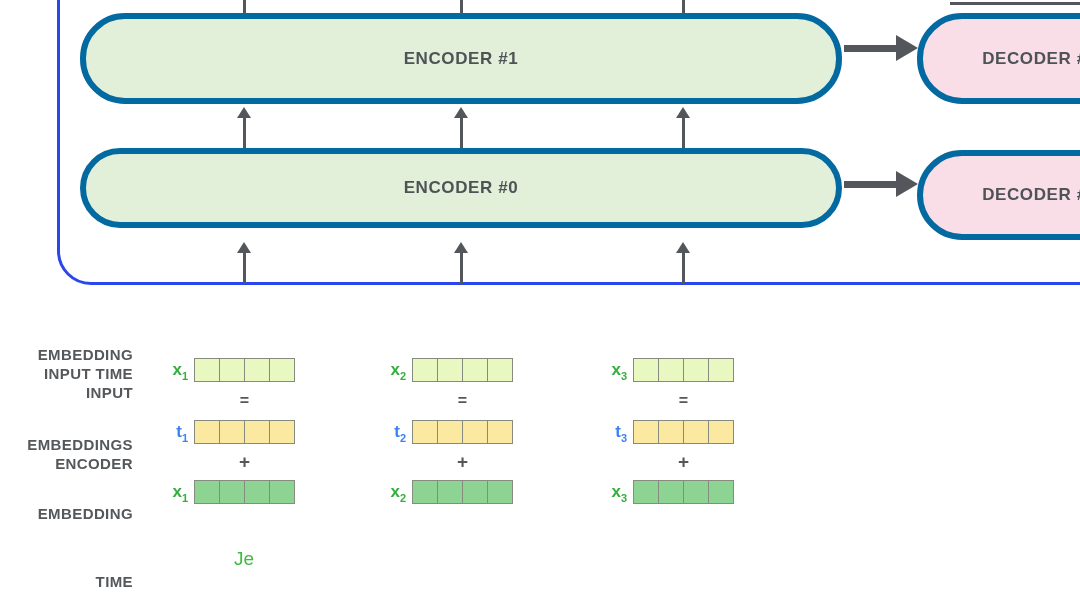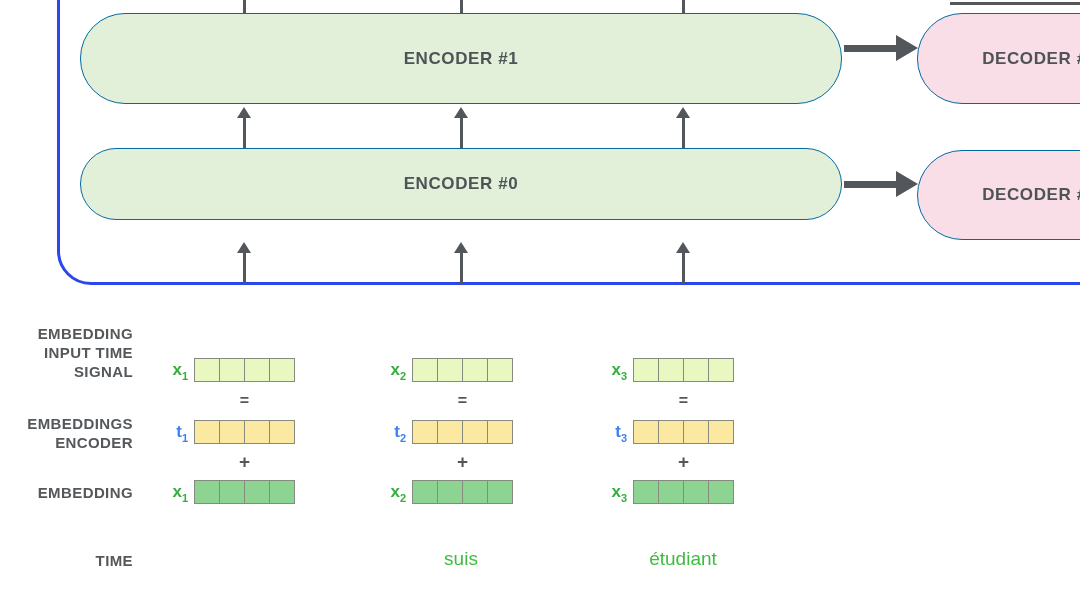--- a/index.html
+++ b/index.html
@@ -4,42 +4,42 @@
 <style>
   html,body{margin:0;padding:0;background:#ffffff;font-family:"Liberation Sans",sans-serif;}
   #canvas{position:relative;width:1080px;height:596px;background:#ffffff;overflow:hidden;}
 
   
   .blue-frame{position:absolute;left:57px;top:-40px;width:1105px;height:319px;
     border:3px solid #2b46ea;border-radius:34px;background:transparent;}
 
   
   .stackbox{position:absolute;display:flex;align-items:center;justify-content:center;
-    border:1px solid #0369a1;border-radius:45px;box-sizing:border-box;}
+    border:6px solid #0369a1;border-radius:45px;box-sizing:border-box;}
   .encoder{background:#e2f0da;left:80px;width:762px;}
   .decoder{background:#f9dde7;left:917px;width:245px;}
   .stackbox .boxlabel{font-size:17px;font-weight:600;color:#4e5356;letter-spacing:.6px;}
 
   
   .harrow-shaft{position:absolute;left:844px;width:54px;height:7px;background:#53565a;}
   .harrow-head{position:absolute;left:896px;width:0;height:0;
     border-left:22px solid #53565a;border-top:13px solid transparent;border-bottom:13px solid transparent;}
 
   
   .vline{position:absolute;width:3px;background:#53565a;}
   .uparrow{position:absolute;width:14px;}
   .uparrow .head{width:0;height:0;margin:0 auto;
     border-left:7px solid transparent;border-right:7px solid transparent;border-bottom:11px solid #53565a;}
   .uparrow .shaft{width:3px;margin:0 auto;background:#53565a;}
 
   .cutline{position:absolute;height:3px;background:#53565a;}
 
   
   .sidelabel{position:absolute;left:0;width:133px;text-align:right;
-    font-size:15px;font-weight:bold;color:#55585b;letter-spacing:.4px;line-height:19px;}
+    font-size:15px;font-weight:bold;color:#55585b;letter-spacing:.4px;line-height:19px;margin-top:21px;}
 
   
   .veccol{position:absolute;top:352px;width:150px;height:160px;}
   .vecrow{position:absolute;height:22px;}
   .veclabel{position:absolute;left:0;width:28px;text-align:right;
     font-size:17px;font-weight:bold;line-height:24px;}
   .veclabel sub{font-size:11px;position:relative;bottom:-1px;}
   .x-label{color:#33b03c;}
   .t-label{color:#3b82f6;}
   .vector{position:absolute;left:34px;display:flex;border:1px solid #868b80;box-sizing:content-box;}
@@ -62,21 +62,21 @@
 </head>
 <body>
 
 <div id="canvas">
 
   <div class="blue-frame"></div>
 
   <div class="stackbox encoder" style="top:13px;height:91px;">
     <span class="boxlabel">ENCODER #1</span>
   </div>
-  <div class="stackbox encoder" style="top:148px;height:72px;">
+  <div class="stackbox encoder" style="top:148px;height:80px;">
     <span class="boxlabel">ENCODER #0</span>
   </div>
 
   <div class="stackbox decoder" style="top:13px;height:91px;">
     <span class="boxlabel">DECODER #1</span>
   </div>
   <div class="stackbox decoder" style="top:150px;height:90px;">
     <span class="boxlabel">DECODER #0</span>
   </div>
 
@@ -117,21 +117,21 @@
       <div class="shaft" style="height:31px;"></div>
   </div>
   <div class="uparrow" style="left:676px;top:242px;">
     <div class="head"></div>
       <div class="shaft" style="height:31px;"></div>
   </div>
 
   <div class="sidelabel" style="top:324px;">
     <div>EMBEDDING</div>
     <div>INPUT TIME</div>
-    <div>SIGNAL</div>
+    <div>INPUT</div>
   </div>
   <div class="sidelabel" style="top:414px;">
     <div>EMBEDDINGS</div>
     <div>ENCODER</div>
   </div>
   <div class="sidelabel" style="top:483px;">EMBEDDING</div>
   <div class="sidelabel" style="top:551px;">TIME</div>
 
   <div class="veccol" style="left:160px;">
     <div class="vecrow" style="top:6px;">
@@ -222,17 +222,16 @@
       <span class="veclabel x-label"><span>x</span><sub>3</sub></span>
       <div class="vector row3">
         <div class="cell"></div>
           <div class="cell"></div>
           <div class="cell"></div>
           <div class="cell"></div>
       </div>
     </div>
   </div>
 
-  <div class="word" style="left:391px;">suis</div>
-  <div class="word" style="left:613px;">étudiant</div>
+  <div class="word" style="left:174px;">Je</div>
 
 
 </div>
 
 </body></html>

